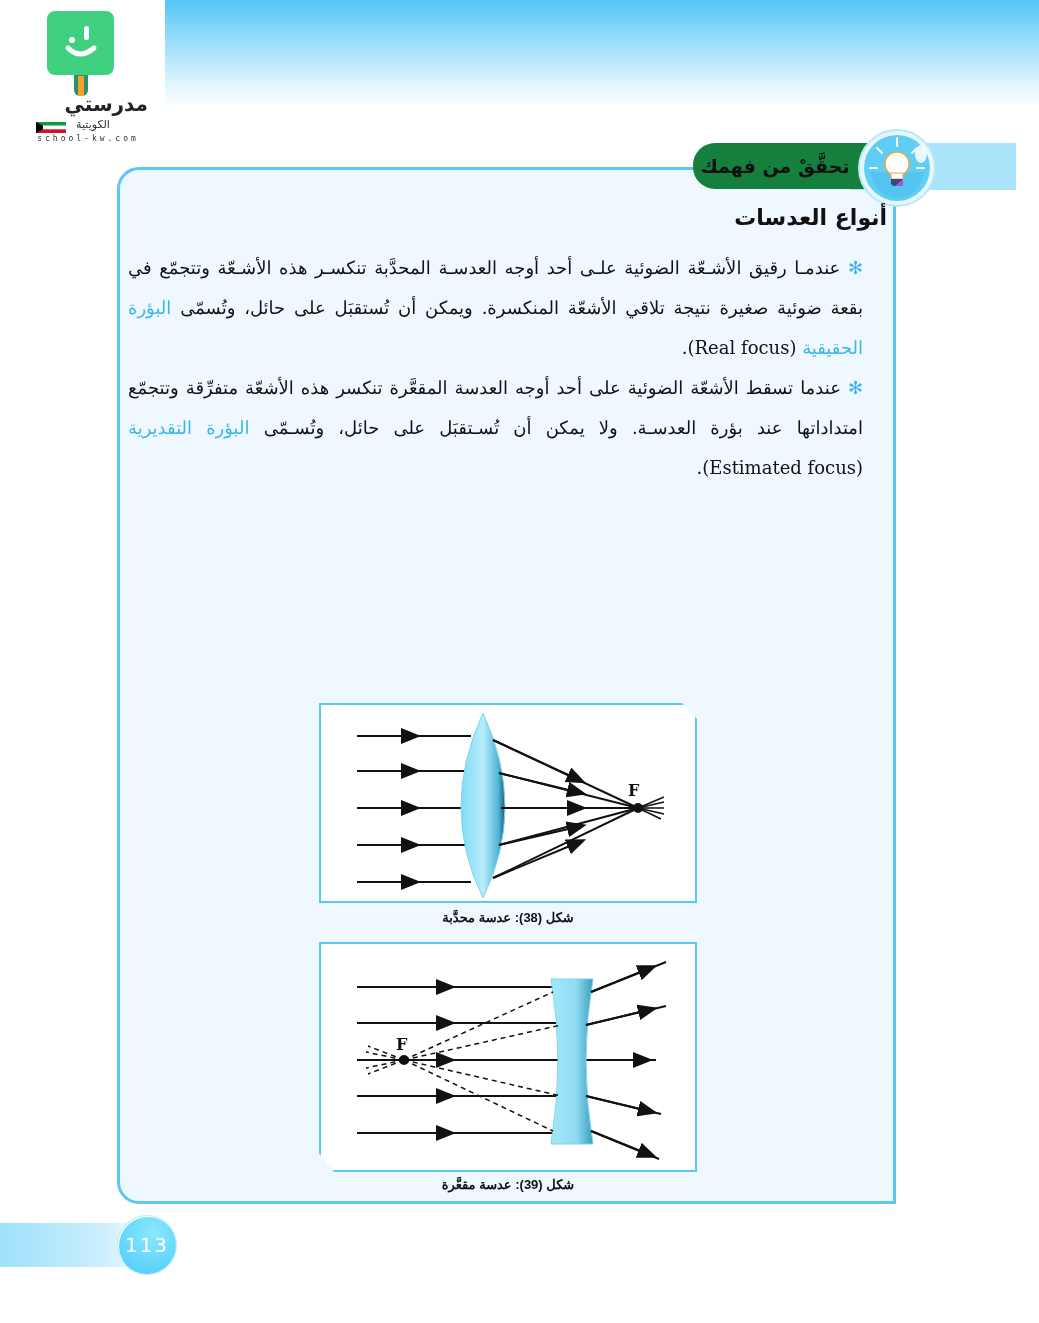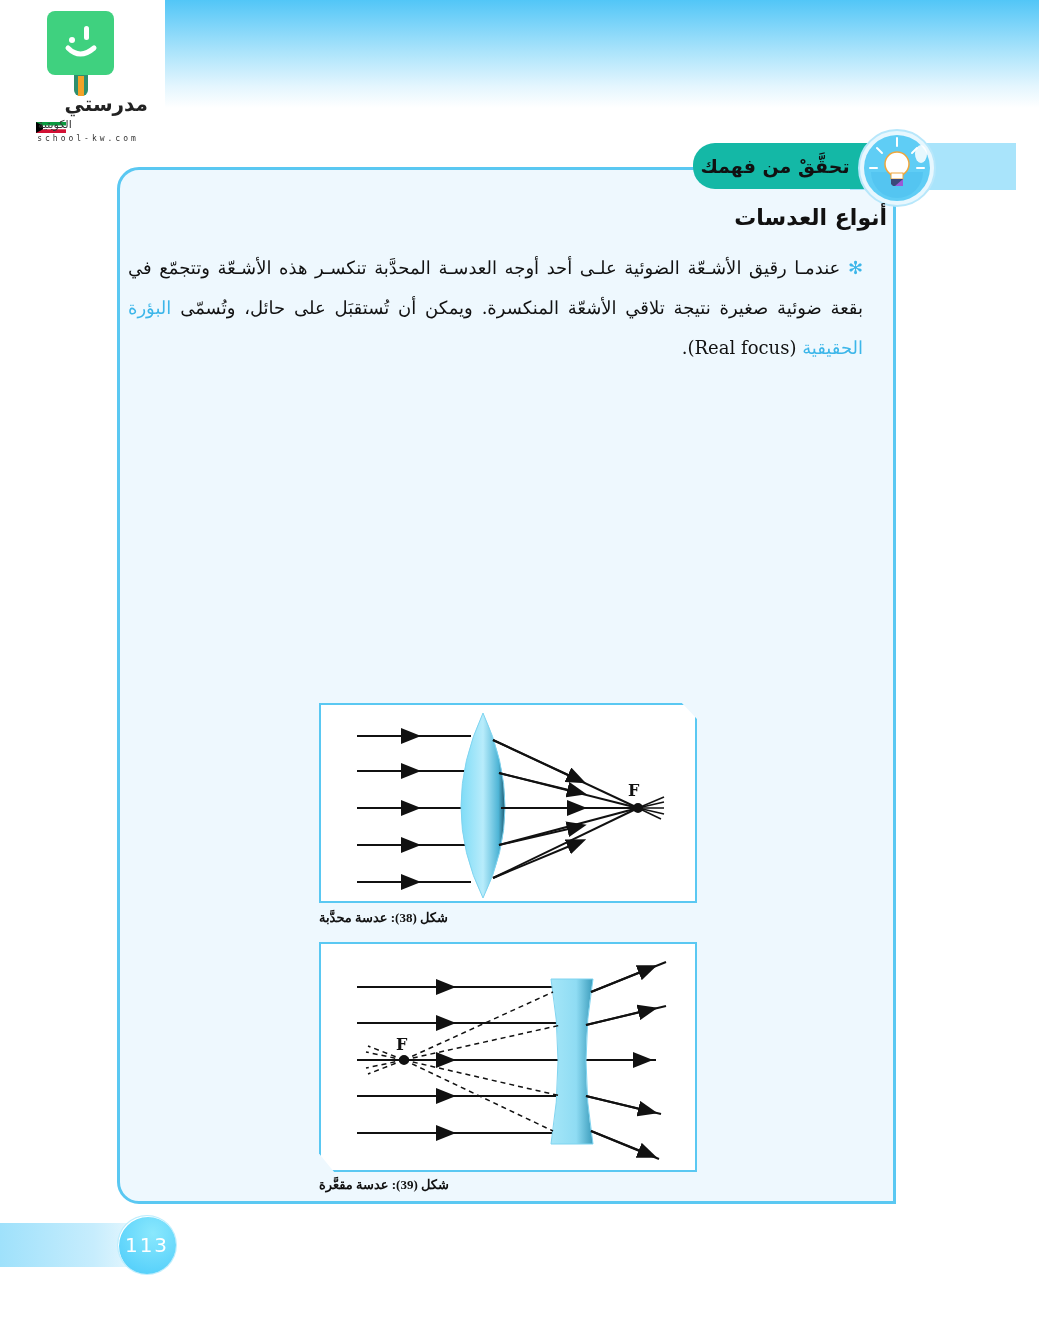--- a/index.html
+++ b/index.html
@@ -19,36 +19,36 @@
     background:#3fd17f; border-radius:8px;
   }
   .logo-stem { position:absolute; left:56px; top:66px; width:14px; height:24px; background:#2e8f6d; border-radius:0 0 6px 6px;}
   .logo-stem2 { position:absolute; left:60px; top:70px; width:6px; height:20px; background:#f3a227;}
   .logo-face { position:absolute; left:44px; top:18px; width:40px; height:40px; }
   .logo-title {
     position:absolute; left:0; top:86px; width:130px; text-align:right;
     font-family:"DejaVu Sans", sans-serif; font-weight:bold; font-size:20px; color:#222; direction:rtl;
   }
   .logo-sub {
-    position:absolute; left:20px; top:112px; width:110px; text-align:left;
+    position:absolute; left:20px; top:112px; width:110px; text-align:center;
     font-family:"DejaVu Sans", sans-serif; font-size:11px; color:#333; direction:rtl;
   }
   .flag { position:absolute; left:18px; top:116px; width:30px; height:11px; }
   .logo-url {
     position:absolute; left:0; top:128px; width:140px; text-align:center;
     font-family:"DejaVu Sans Mono", monospace; font-size:8px; letter-spacing:3px; color:#333;
   }
 
   .header-band {
     position:absolute; left:850px; top:143px; width:166px; height:47px;
     background:#a9e4fb;
   }
   .header-tab {
     position:absolute; left:693px; top:143px; width:178px; height:46px;
-    background:#14b8a6; border-radius:22px 0 0 22px;
+    background:#15803d; border-radius:22px 0 0 22px;
     display:flex; align-items:center; justify-content:center;
   }
   .header-tab span {
     font-family:"DejaVu Sans", sans-serif; font-weight:bold; font-size:19px; color:#111; direction:rtl; margin-right:14px;
   }
   .bulb { position:absolute; left:857px; top:128px; width:80px; height:80px; }
 
   .main-box {
     position:absolute; left:117px; top:167px; width:779px; height:1037px;
     background:#eef8fe; border:3px solid #5ac8f2;
@@ -68,22 +68,22 @@
 
   .fig {
     position:absolute; background:#fff; border:2px solid #5ac8f2; box-sizing:border-box;
   }
   .fig1 { left:319px; top:703px; width:378px; height:200px;
     clip-path:polygon(0 0, 96% 0, 100% 8%, 100% 100%, 0 100%); }
   .fig2 { left:319px; top:942px; width:378px; height:230px;
     clip-path:polygon(0 0, 100% 0, 100% 100%, 4% 100%, 0 92%, 0 0); }
   .fig svg { position:absolute; left:0; top:0; }
   .caption {
-    position:absolute; width:378px; text-align:left; direction:rtl;
-    font-family:Liberation Serif, serif; font-weight:bold; font-size:13px; color:#111;
+    position:absolute; width:378px; text-align:center; direction:rtl;
+    font-family:Liberation Sans, sans-serif; font-weight:bold; font-size:13px; color:#111;
   }
   .cap1 { left:319px; top:910px; }
   .cap2 { left:319px; top:1177px; }
 
   .page-band {
     position:absolute; left:0; top:1223px; width:135px; height:44px;
     background:linear-gradient(to right, #9fe1fb 0%, #c7edfd 70%, #e6f7fe 100%);
   }
   .page-circle {
     position:absolute; left:118px; top:1216px; width:58px; height:58px; border-radius:50%;
@@ -144,20 +144,26 @@
 
 <div class="section-title">أنواع العدسات</div>
 
 <div class="content">
   <p>
     <span class="star">✻</span>
     <span>عندمـا رقيق الأشـعّة الضوئية علـى أحد أوجه العدسـة المحدَّبة تنكسـر هذه الأشـعّة وتتجمّع في بقعة ضوئية صغيرة نتيجة تلاقي الأشعّة المنكسرة. ويمكن أن تُستقبَل على حائل، وتُسمّى</span>
     <span class="hl">البؤرة الحقيقية</span>
     <span>(Real focus).</span>
   </p>
+  <p>
+    <span class="star">✻</span>
+    <span>عندما تسقط الأشعّة الضوئية على أحد أوجه العدسة المقعَّرة تنكسر هذه الأشعّة متفرِّقة وتتجمّع امتداداتها عند بؤرة العدسـة. ولا يمكن أن تُسـتقبَل على حائل، وتُسـمّى</span>
+    <span class="hl">البؤرة التقديرية</span>
+    <span>(Estimated focus).</span>
+  </p>
 </div>
 
 <div class="fig fig1">
   <svg width="378" height="200" viewBox="0 0 378 200">
     <defs>
       <linearGradient id="lensg" x1="0" x2="1">
         <stop offset="0" stop-color="#7fdcf7"></stop>
         <stop offset="0.5" stop-color="#b8ecfb"></stop>
         <stop offset="0.85" stop-color="#4fb5d6"></stop>
         <stop offset="1" stop-color="#1f5a70"></stop>

